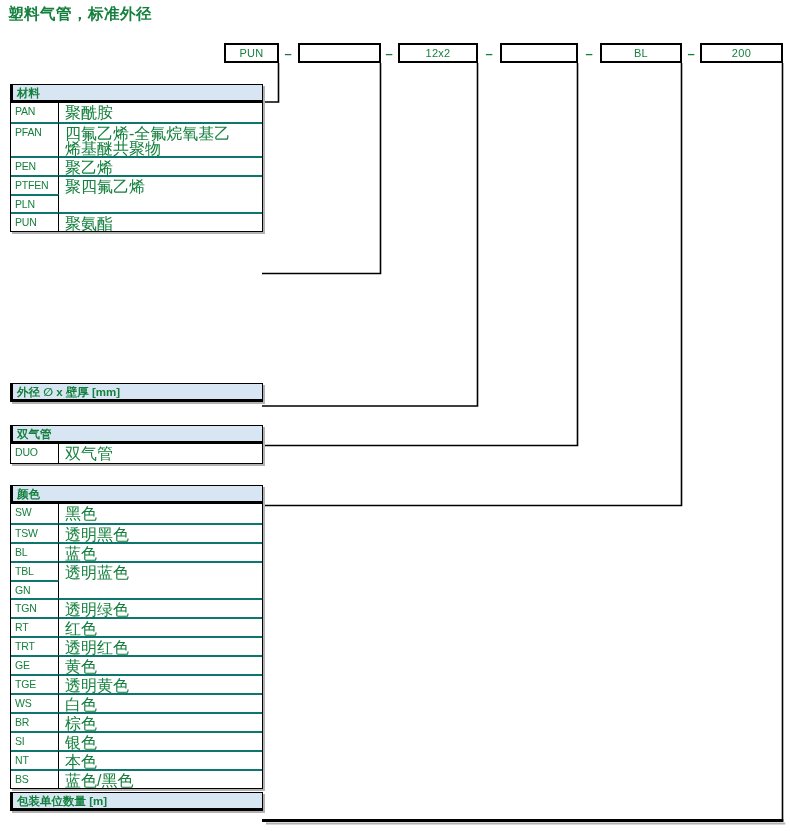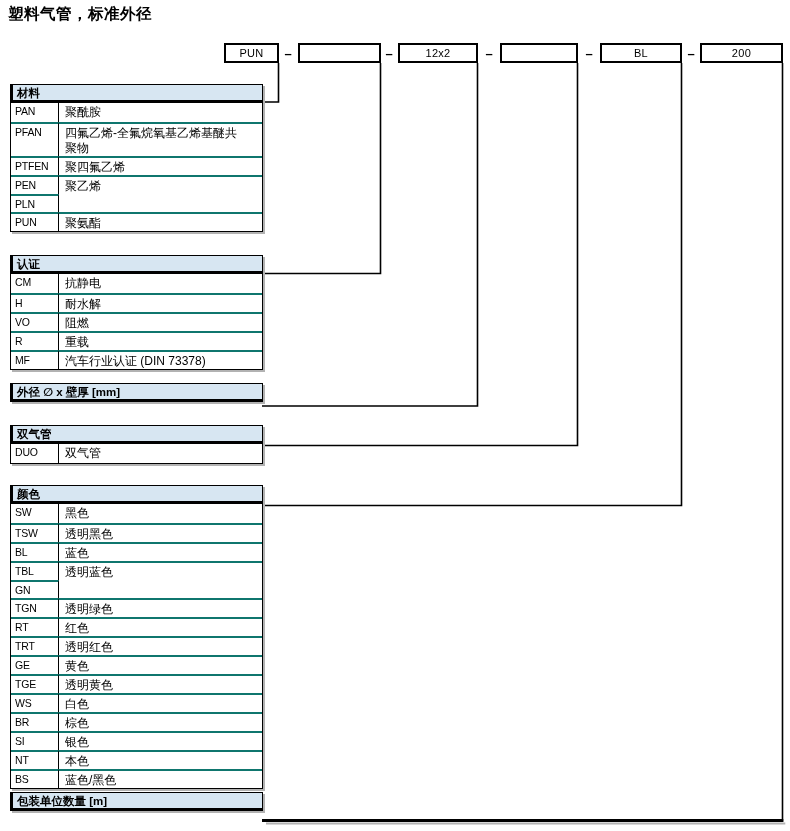--- a/index.html
+++ b/index.html
@@ -1,17 +1,17 @@
 <!DOCTYPE html>
 <html><head>
 <meta charset="utf-8">
 <style>
   html,body{margin:0;padding:0;background:#fff;}
   .page{position:relative;width:790px;height:831px;background:#fff;overflow:hidden;
-        font-family:"Liberation Sans","DejaVu Sans",sans-serif;color:#000000;}
+        font-family:"Liberation Sans","DejaVu Sans",sans-serif;color:#15803d;}
   .page-title{position:absolute;left:8px;top:4px;margin:0;font-size:15.5px;font-weight:bold;
               letter-spacing:0.5px;}
   
   .code-box{position:absolute;top:43px;height:20px;box-sizing:border-box;
             border:2px solid #000;background:#fff;display:flex;align-items:center;justify-content:center;}
   .code-box span{font-size:11px;letter-spacing:0.3px;}
   .dash{position:absolute;top:43px;height:20px;width:12px;display:flex;align-items:center;
         justify-content:center;font-size:13px;font-weight:bold;}
   
   .wires{position:absolute;left:0;top:0;}
@@ -21,21 +21,21 @@
               border:1px solid #000;border-left-width:3px;border-bottom:3px solid #000;
               font-weight:bold;font-size:11.5px;line-height:14px;padding:1px 15px 0 4px;
               white-space:nowrap;overflow:hidden;}
   .sec-body{box-sizing:border-box;border:1px solid #000;border-top:none;background:#fff;}
   .trow{display:flex;min-height:18.6px;box-sizing:border-box;}
   .trow > div{border-top:2px solid #0f766e;box-sizing:border-box;}
   .trow.first > div{border-top:none;}
   .trow.merged > .label-cell{border-top:none;}
   .code-cell{width:48px;border-right:1px solid #000;padding:2px 0 0 4px;
              font-size:10.5px;letter-spacing:-0.2px;flex-shrink:0;}
-  .label-cell{flex:1;padding:2px 20px 0 6px;font-size:12px;line-height:15px;}
+  .label-cell{flex:1;padding:2px 20px 0 6px;font-size:16px;line-height:15px;}
 </style>
 </head>
 <body>
 
 <div class="page">
 
   <h1 class="page-title">塑料气管，标准外径</h1>
 
   <svg class="wires" width="790" height="831">
       <path d="M 278.5 63 V 102 H 262" fill="none" stroke="#000000" stroke-width="1.6"></path>
@@ -79,63 +79,38 @@
     <div class="sec-body">
         <div class="trow first">
           <div class="code-cell">PAN</div>
           <div class="label-cell">聚酰胺</div>
         </div>
         <div class="trow">
           <div class="code-cell">PFAN</div>
           <div class="label-cell">四氟乙烯-全氟烷氧基乙烯基醚共聚物</div>
         </div>
         <div class="trow">
+          <div class="code-cell">PEN</div>
+          <div class="label-cell">聚乙烯</div>
+        </div>
+        <div class="trow">
           <div class="code-cell">PTFEN</div>
           <div class="label-cell">聚四氟乙烯</div>
-        </div>
-        <div class="trow">
-          <div class="code-cell">PEN</div>
-          <div class="label-cell">聚乙烯</div>
         </div>
         <div class="trow merged">
           <div class="code-cell">PLN</div>
           <div class="label-cell"></div>
         </div>
         <div class="trow">
           <div class="code-cell">PUN</div>
           <div class="label-cell">聚氨酯</div>
         </div>
       </div>
   </div>
 
-  <div class="section" style="top:255px">
-    <div class="sec-header">认证</div>
-    <div class="sec-body">
-        <div class="trow first">
-          <div class="code-cell">CM</div>
-          <div class="label-cell">抗静电</div>
-        </div>
-        <div class="trow">
-          <div class="code-cell">H</div>
-          <div class="label-cell">耐水解</div>
-        </div>
-        <div class="trow">
-          <div class="code-cell">VO</div>
-          <div class="label-cell">阻燃</div>
-        </div>
-        <div class="trow">
-          <div class="code-cell">R</div>
-          <div class="label-cell">重载</div>
-        </div>
-        <div class="trow">
-          <div class="code-cell">MF</div>
-          <div class="label-cell">汽车行业认证 (DIN 73378)</div>
-        </div>
-      </div>
-  </div>
 
   <div class="section" style="top:383px">
     <div class="sec-header">外径 ∅ x 壁厚 [mm]</div>
   </div>
 
   <div class="section" style="top:425px">
     <div class="sec-header">双气管</div>
     <div class="sec-body">
         <div class="trow first">
           <div class="code-cell">DUO</div>

